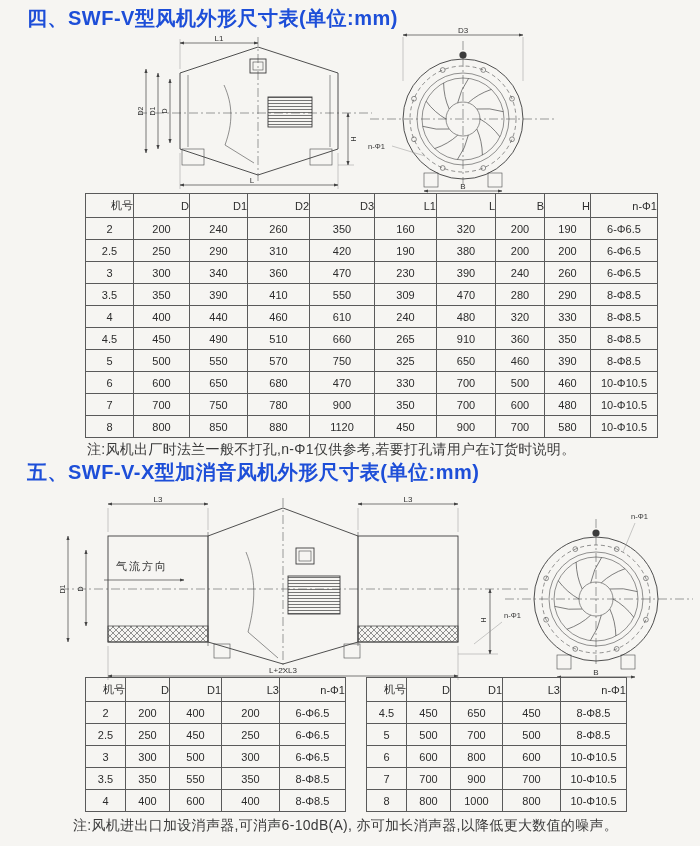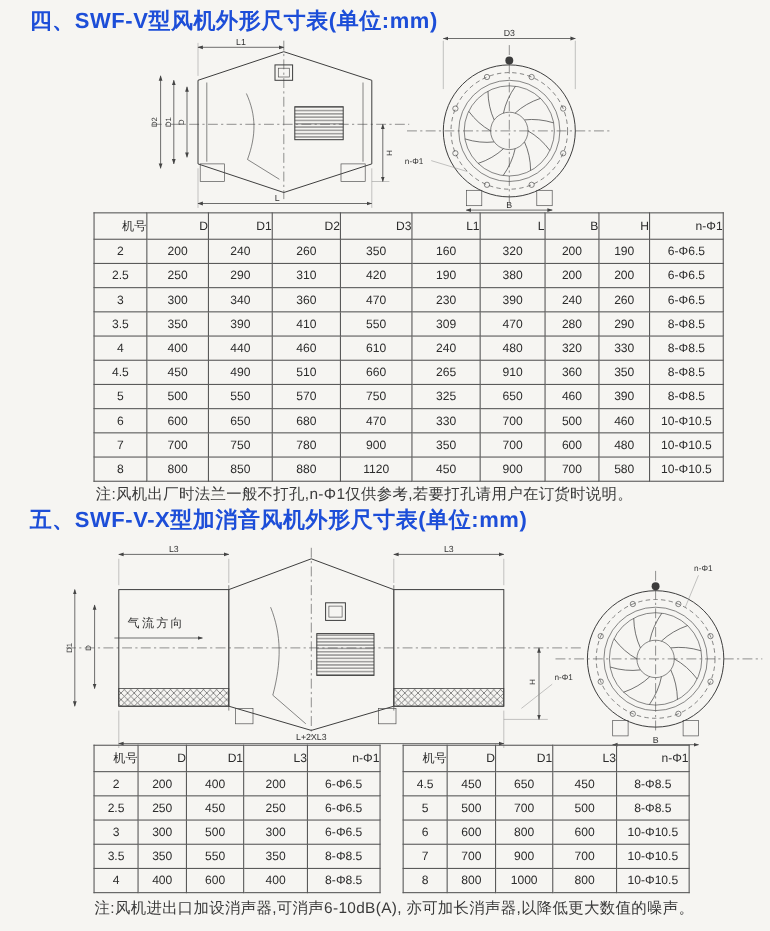--- a/index.html
+++ b/index.html
@@ -512,13 +512,13 @@
       <tr>
         <td>8</td>
         <td>800</td>
         <td>1000</td>
         <td>800</td>
         <td>10-Φ10.5</td>
       </tr>
     </tbody>
   </table>
 
-<div class="abs note" style="left:73px;top:817px;margin-left:13px;">注:风机进出口加设消声器,可消声6-10dB(A), 亦可加长消声器,以降低更大数值的噪声。</div>
+<div class="abs note" style="left:73px;top:817px;">注:风机进出口加设消声器,可消声6-10dB(A), 亦可加长消声器,以降低更大数值的噪声。</div>
 
 </body></html>

